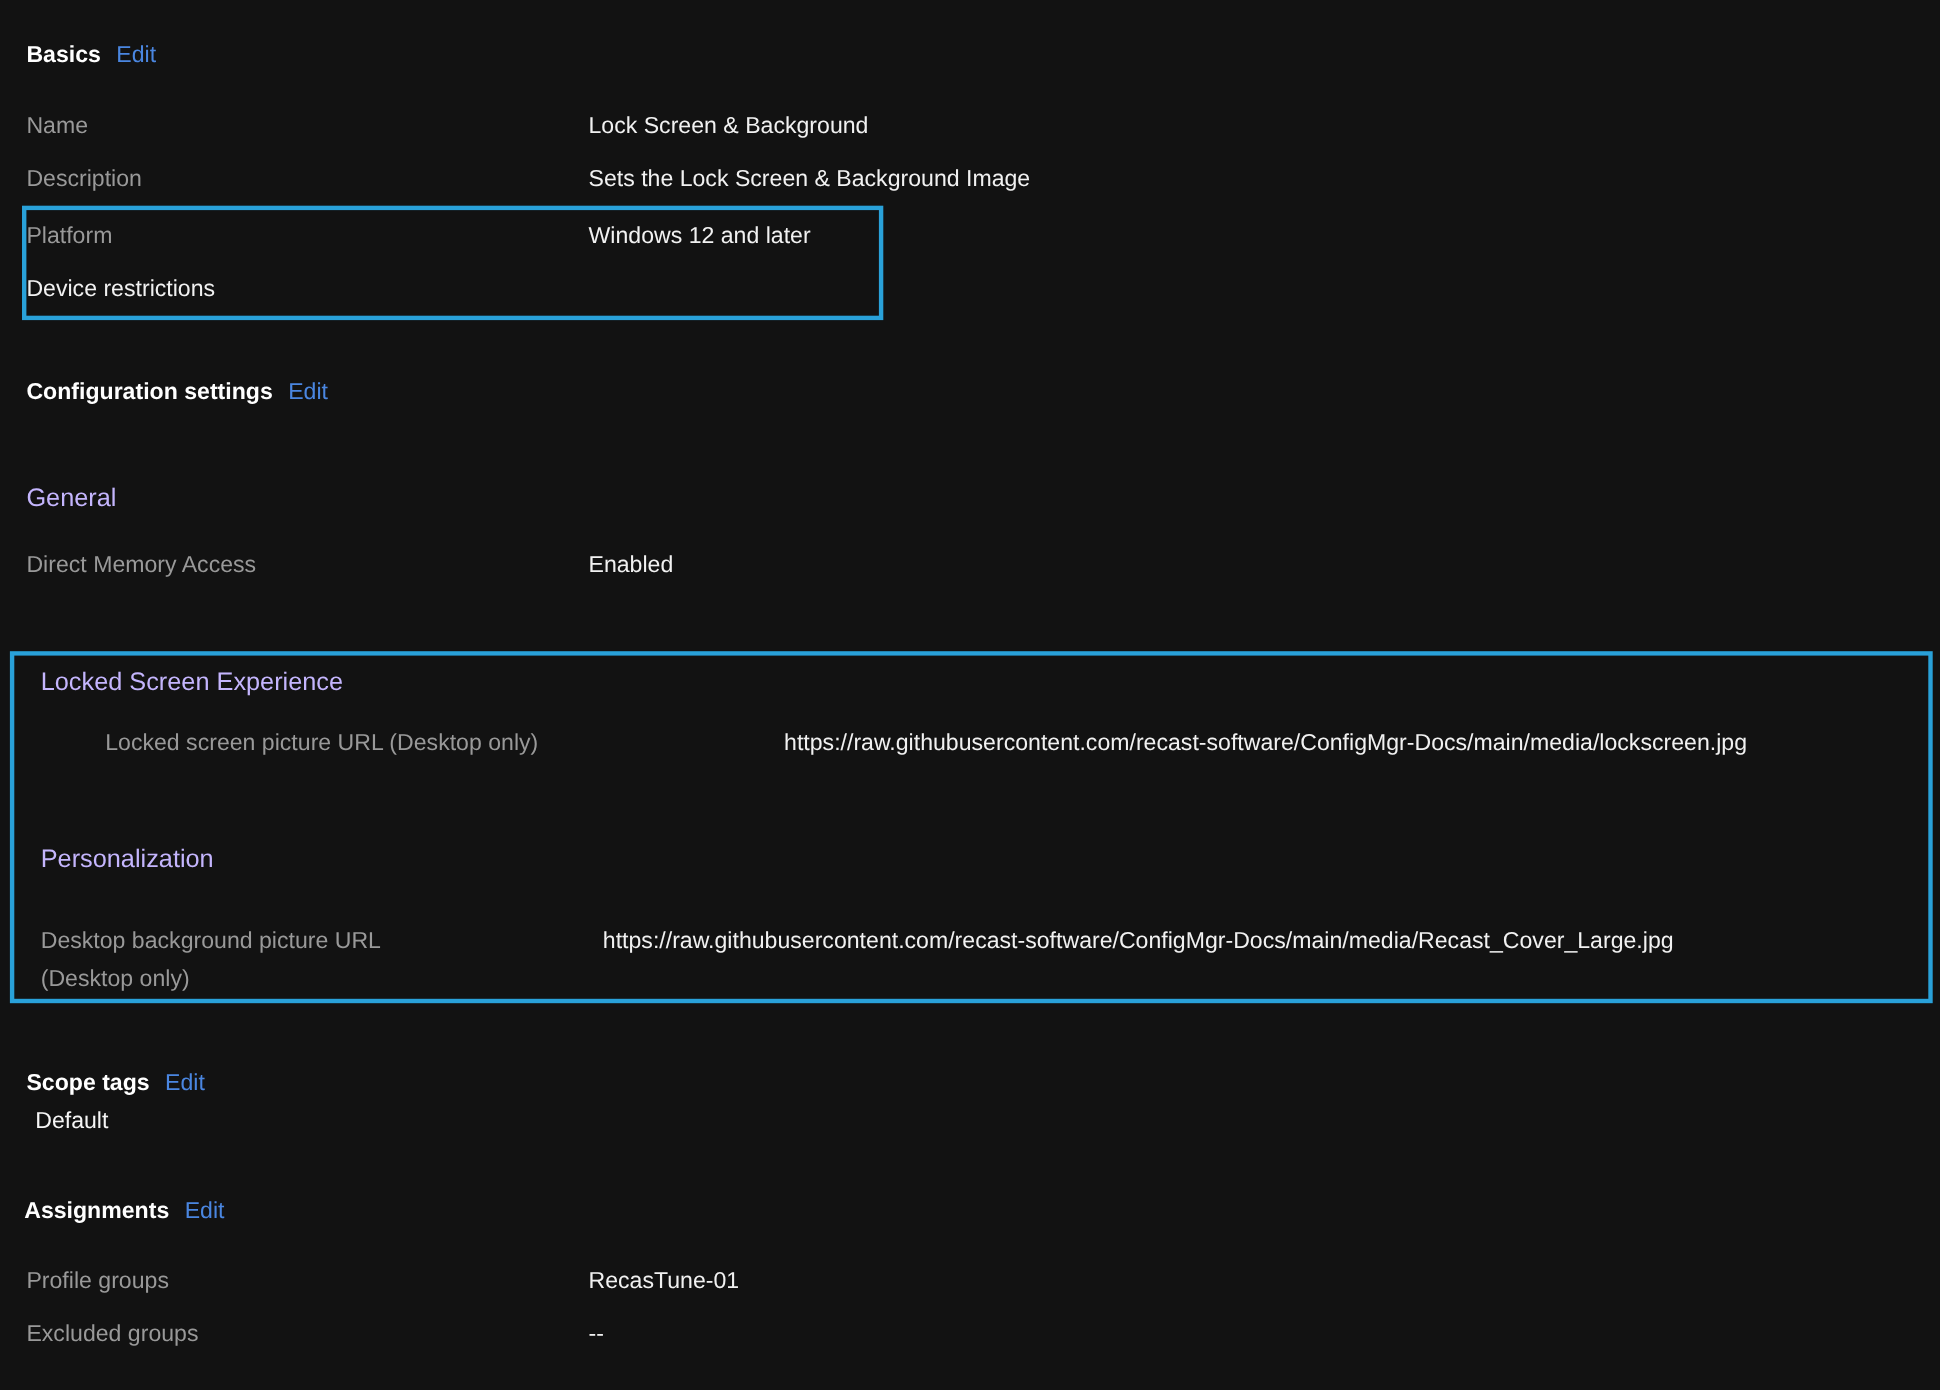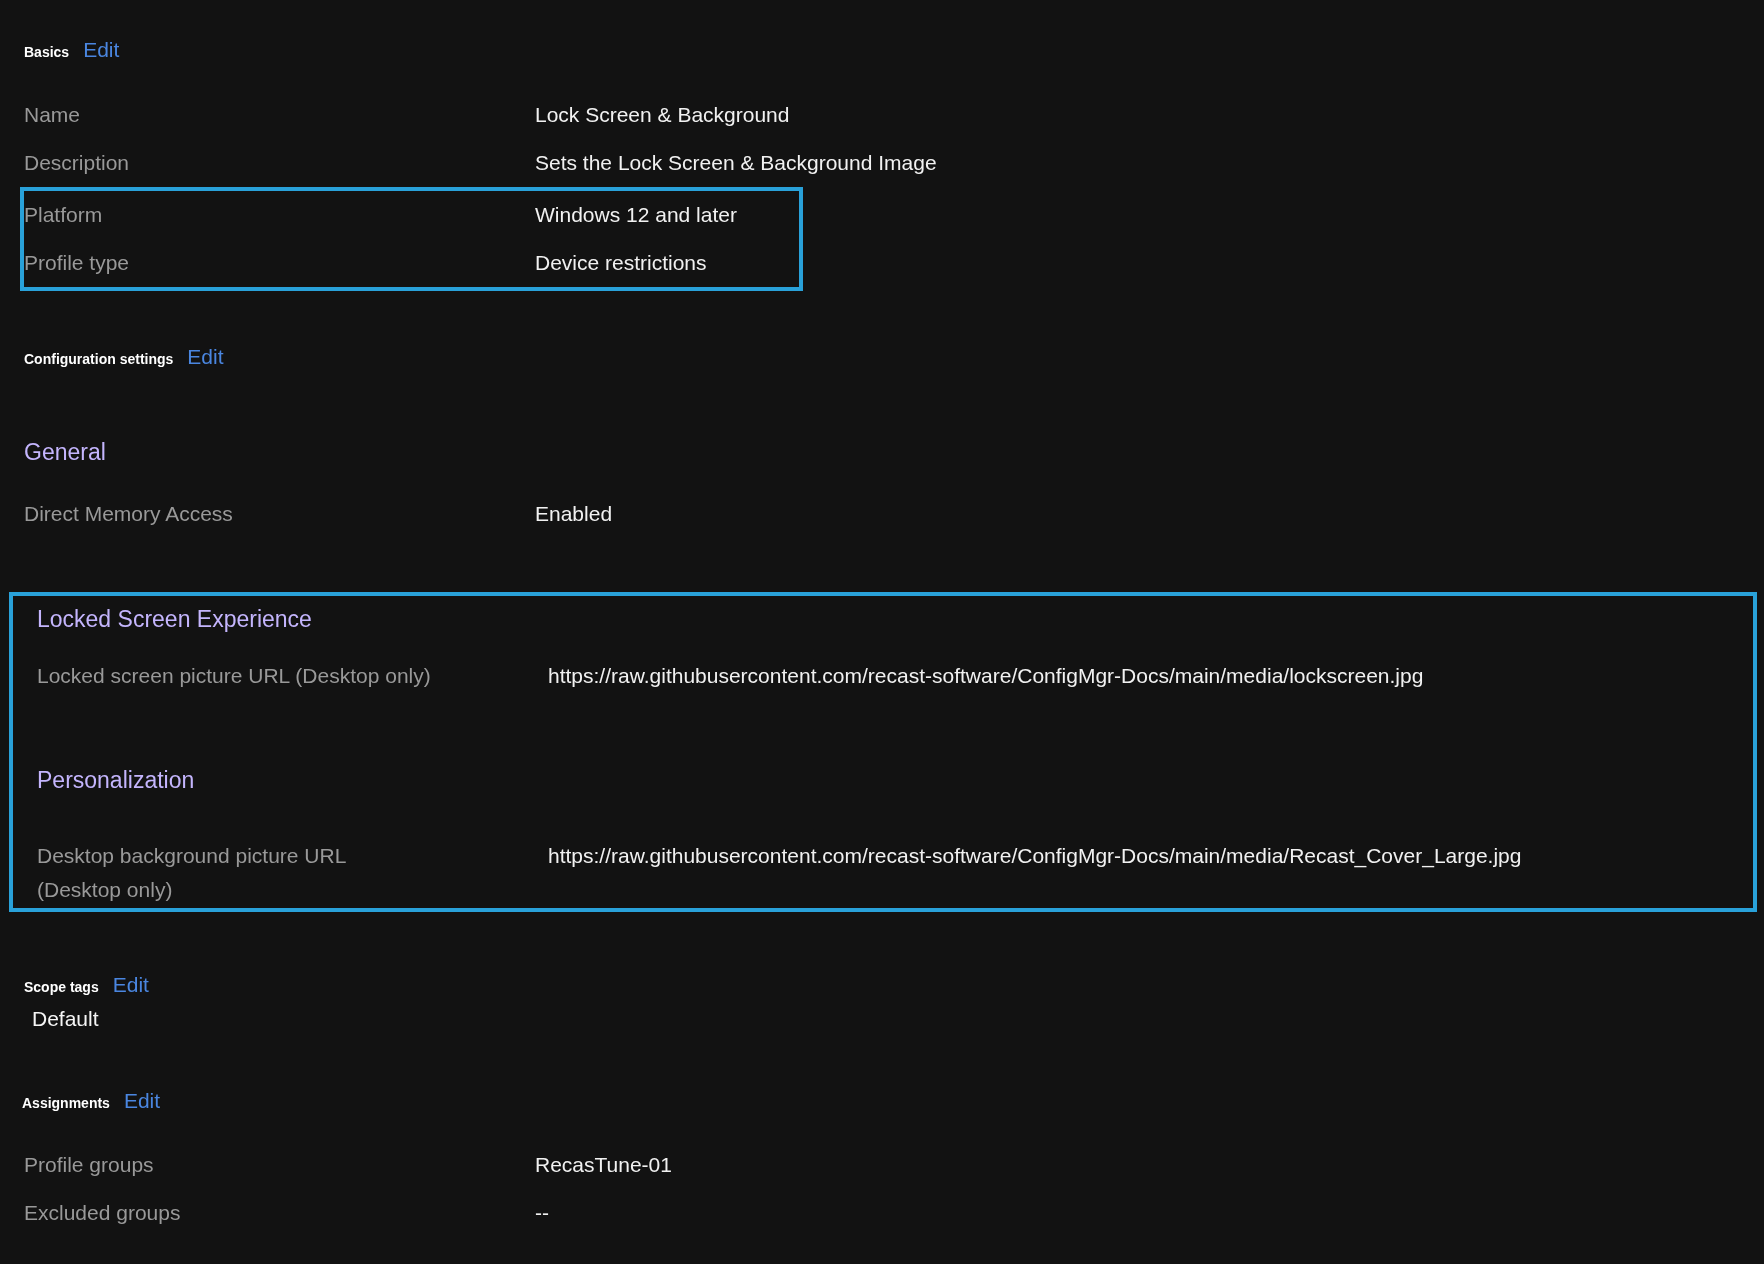--- a/index.html
+++ b/index.html
@@ -24,21 +24,21 @@
   .section-header {
     display: flex;
     align-items: baseline;
     gap: 14px;
     padding-left: 24px;
     height: 30px;
     line-height: 30px;
   }
   .section-title {
     font-weight: bold;
-    font-size: 14px;
+    font-size: 21px;
     color: #ffffff;
     white-space: nowrap;
   }
   .edit-link {
     color: #4a86e0;
     font-size: 21px;
     text-decoration: none;
     cursor: pointer;
     white-space: nowrap;
   }
@@ -102,21 +102,21 @@
   .kv-row.multiline .kv-value {
     line-height: 34px;
   }
 
   
   .hdr-basics       { margin-top: 35px; }
   .rows-basics      { margin-top: 26px; }
   .hdr-config       { margin-top: 51px; }
   .sub-general      { margin-top: 63px; }
   .row-dma          { margin-top: 21px; }
-  .row-url1         { margin-top: 16px; }
+  .row-url1         { margin-top: 16px; text-align: center; }
   .sub-personal     { margin-top: 63px; }
   .row-url2         { margin-top: 42px; }
   .hdr-scope        { margin-top: 58px; }
   .row-scope-value  {
     margin-top: 2px;
     padding-left: 32px;
     height: 34px;
     line-height: 34px;
     color: #f5f5f5;
   }
@@ -142,21 +142,20 @@
       <span class="kv-label">Description</span>
       <span class="kv-value">Sets the Lock Screen &amp; Background Image</span>
     </div>
 
     <div class="highlight-box box-basics">
       <div class="kv-row">
         <span class="kv-label">Platform</span>
         <span class="kv-value">Windows 12 and later</span>
       </div>
       <div class="kv-row">
-        <span class="kv-label">Profile type</span>
         <span class="kv-value">Device restrictions</span>
       </div>
     </div>
   </div>
 
   <div class="section-header hdr-config">
     <span class="section-title">Configuration settings</span>
     <a class="edit-link">Edit</a>
   </div>
 

